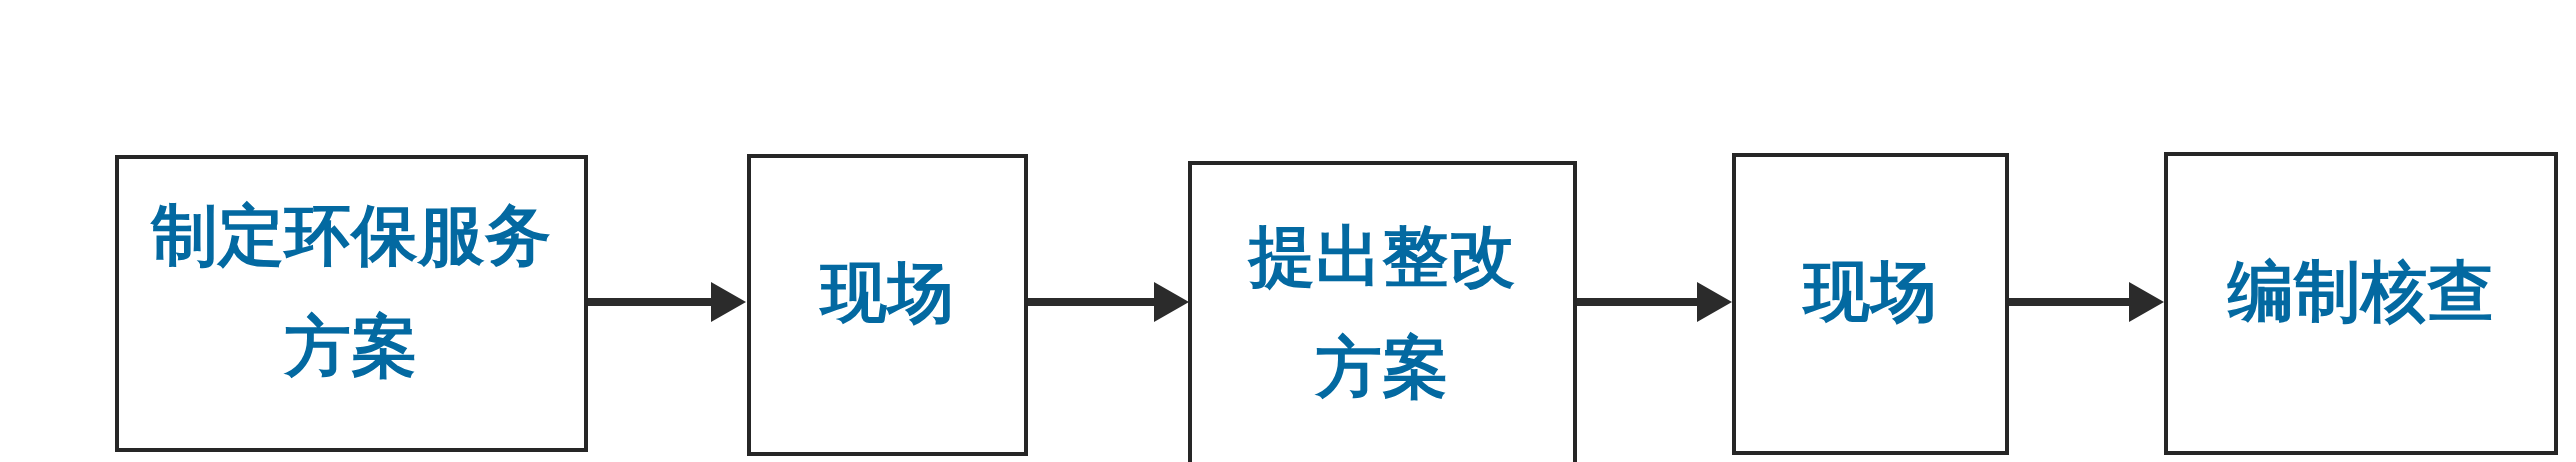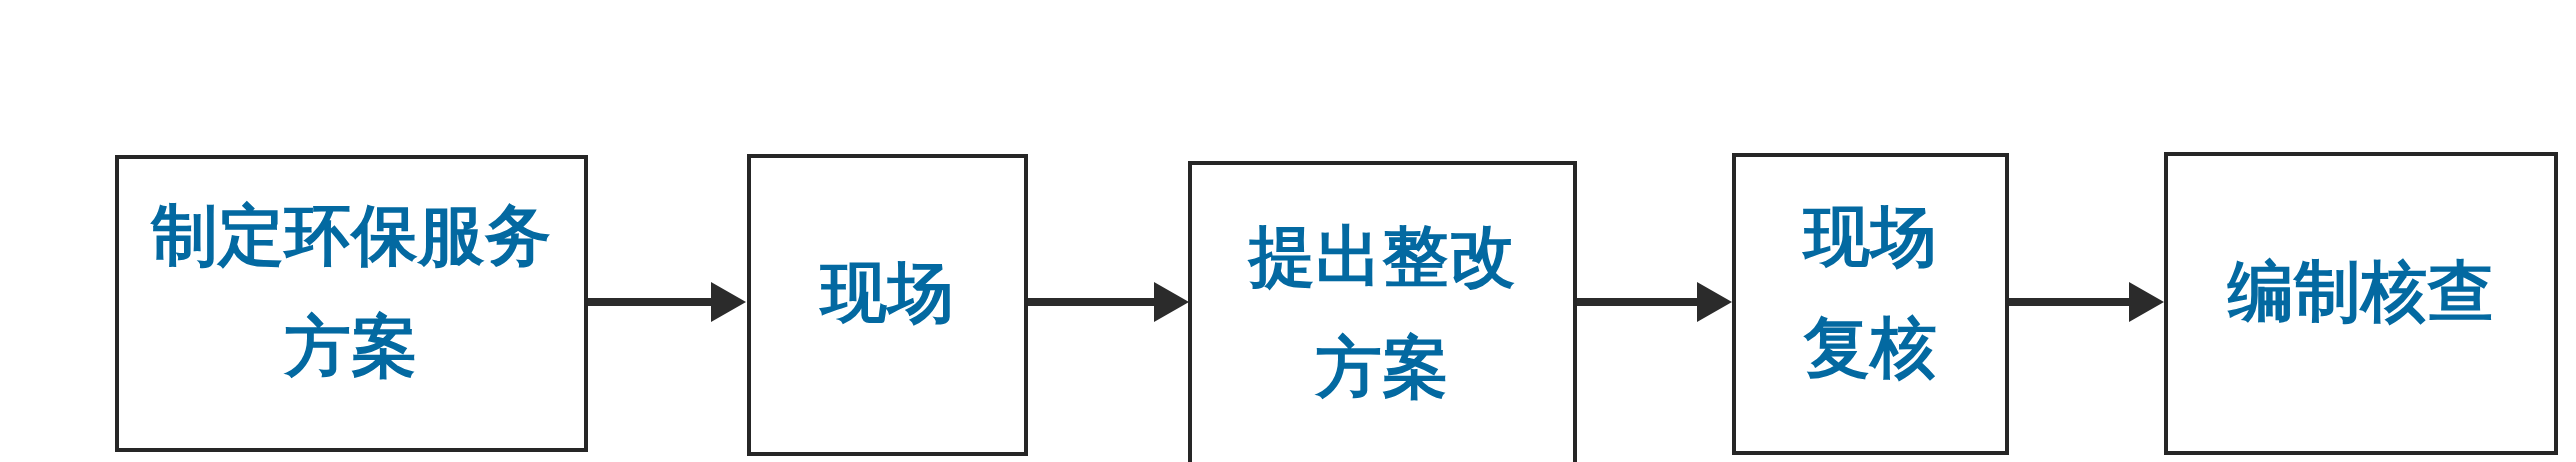--- a/index.html
+++ b/index.html
@@ -100,21 +100,20 @@
     <span class="line">方案</span>
   </div>
 
   <div class="arrow" id="arrow-3">
     <div class="shaft"></div>
     <div class="head"></div>
   </div>
 
   <div class="node" id="node-4">
     <span class="line">现场</span>
-    <span class="line">复核</span>
   </div>
 
   <div class="arrow" id="arrow-4">
     <div class="shaft"></div>
     <div class="head"></div>
   </div>
 
   <div class="node" id="node-5">
     <span class="line">编制核查</span>
   </div>

